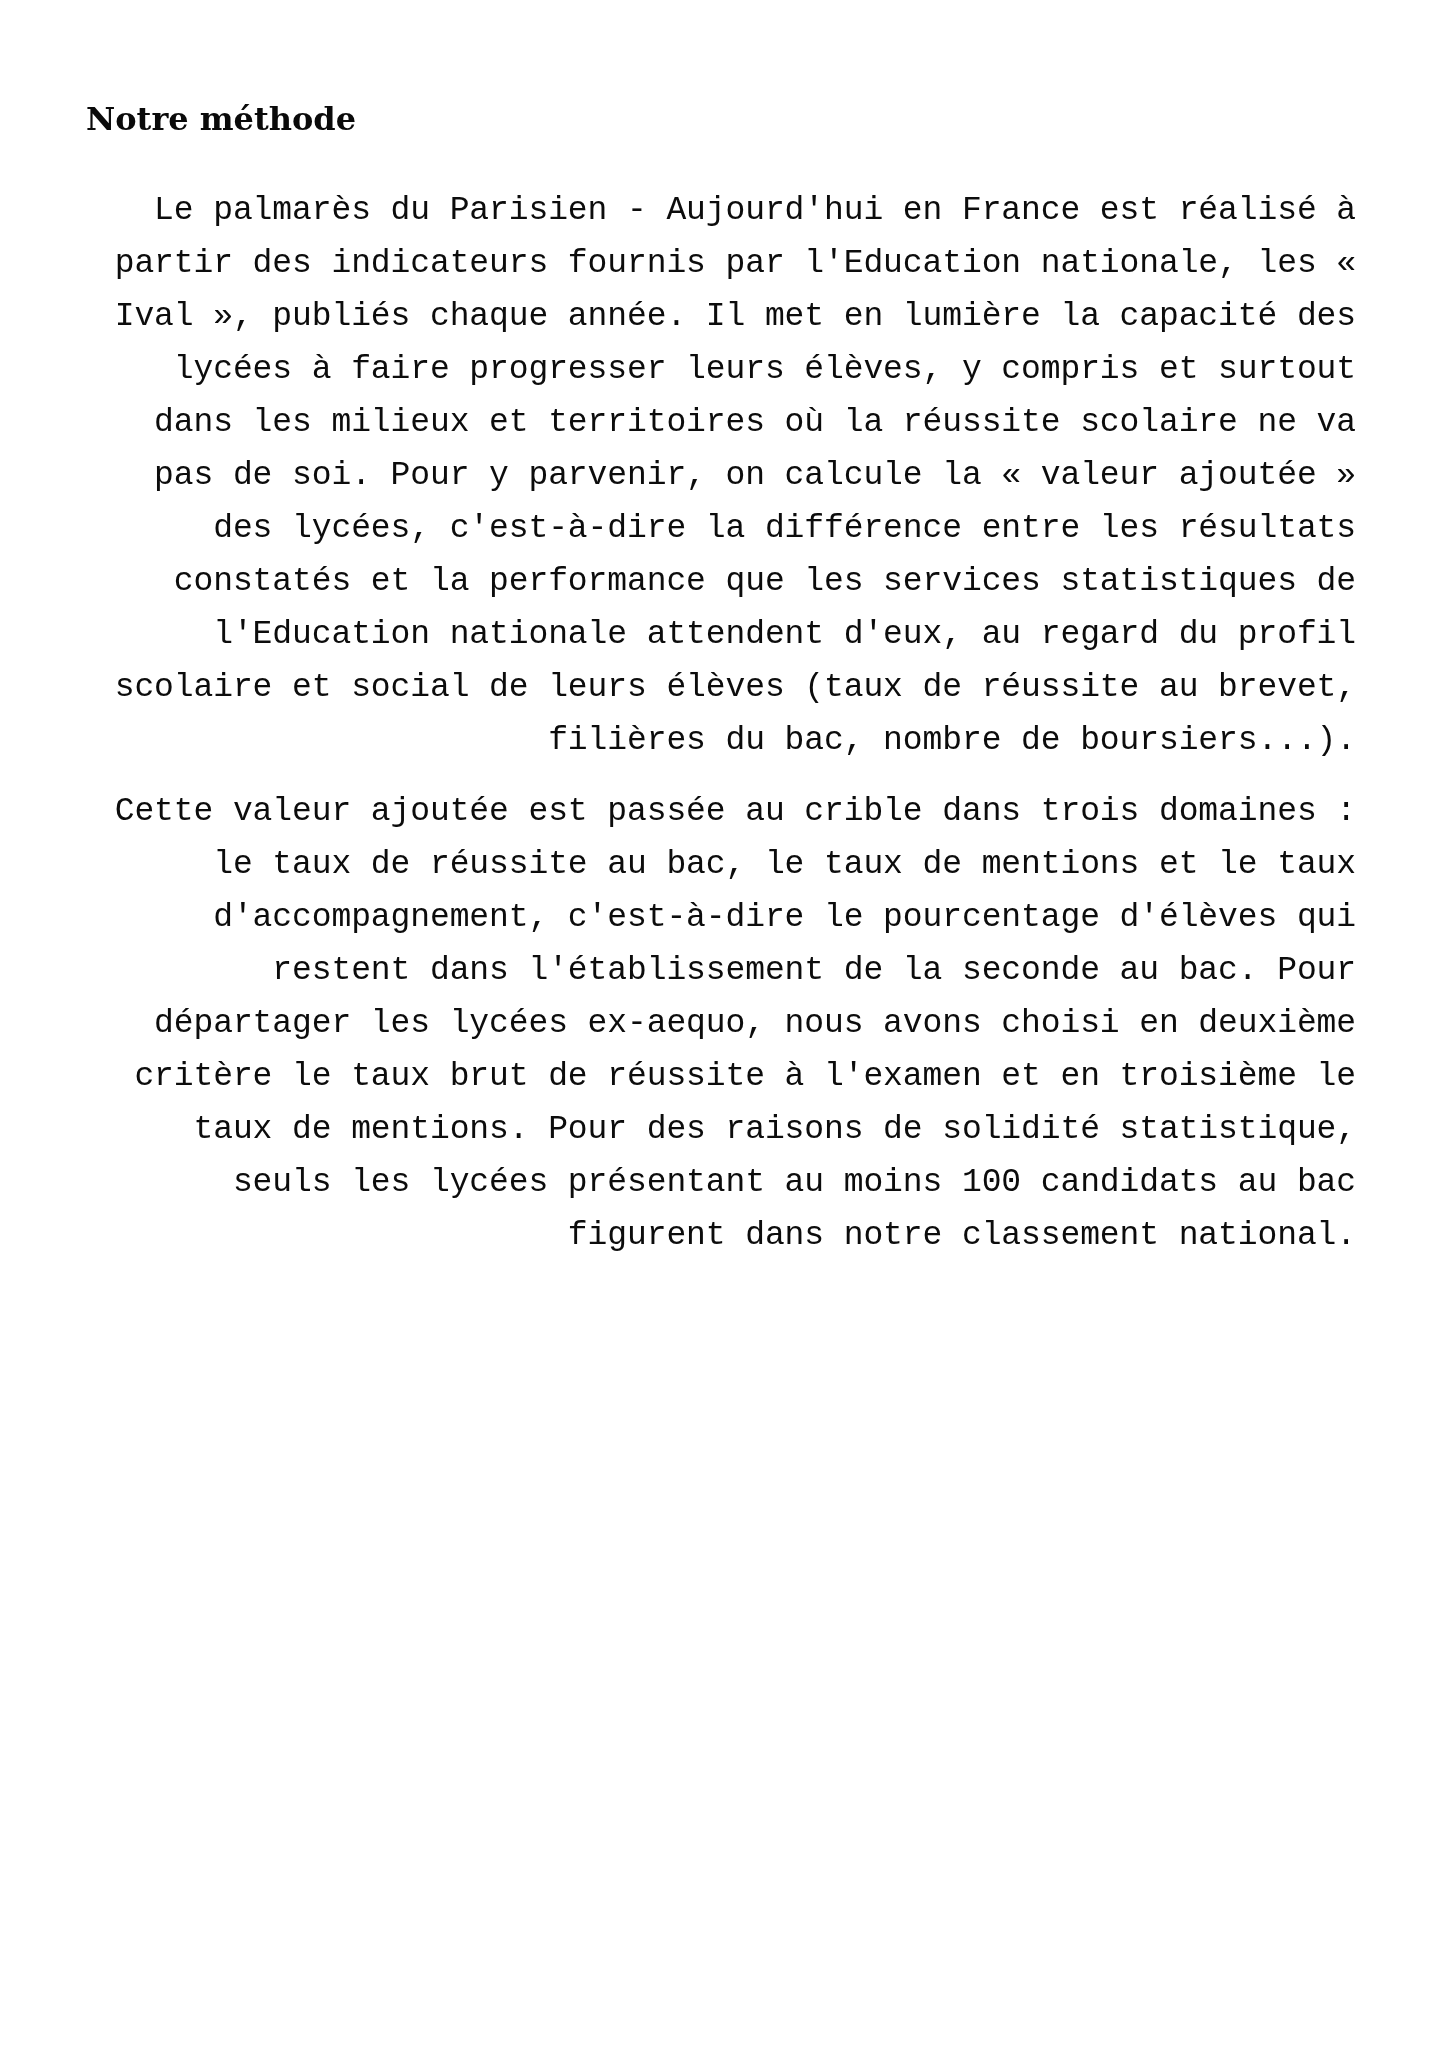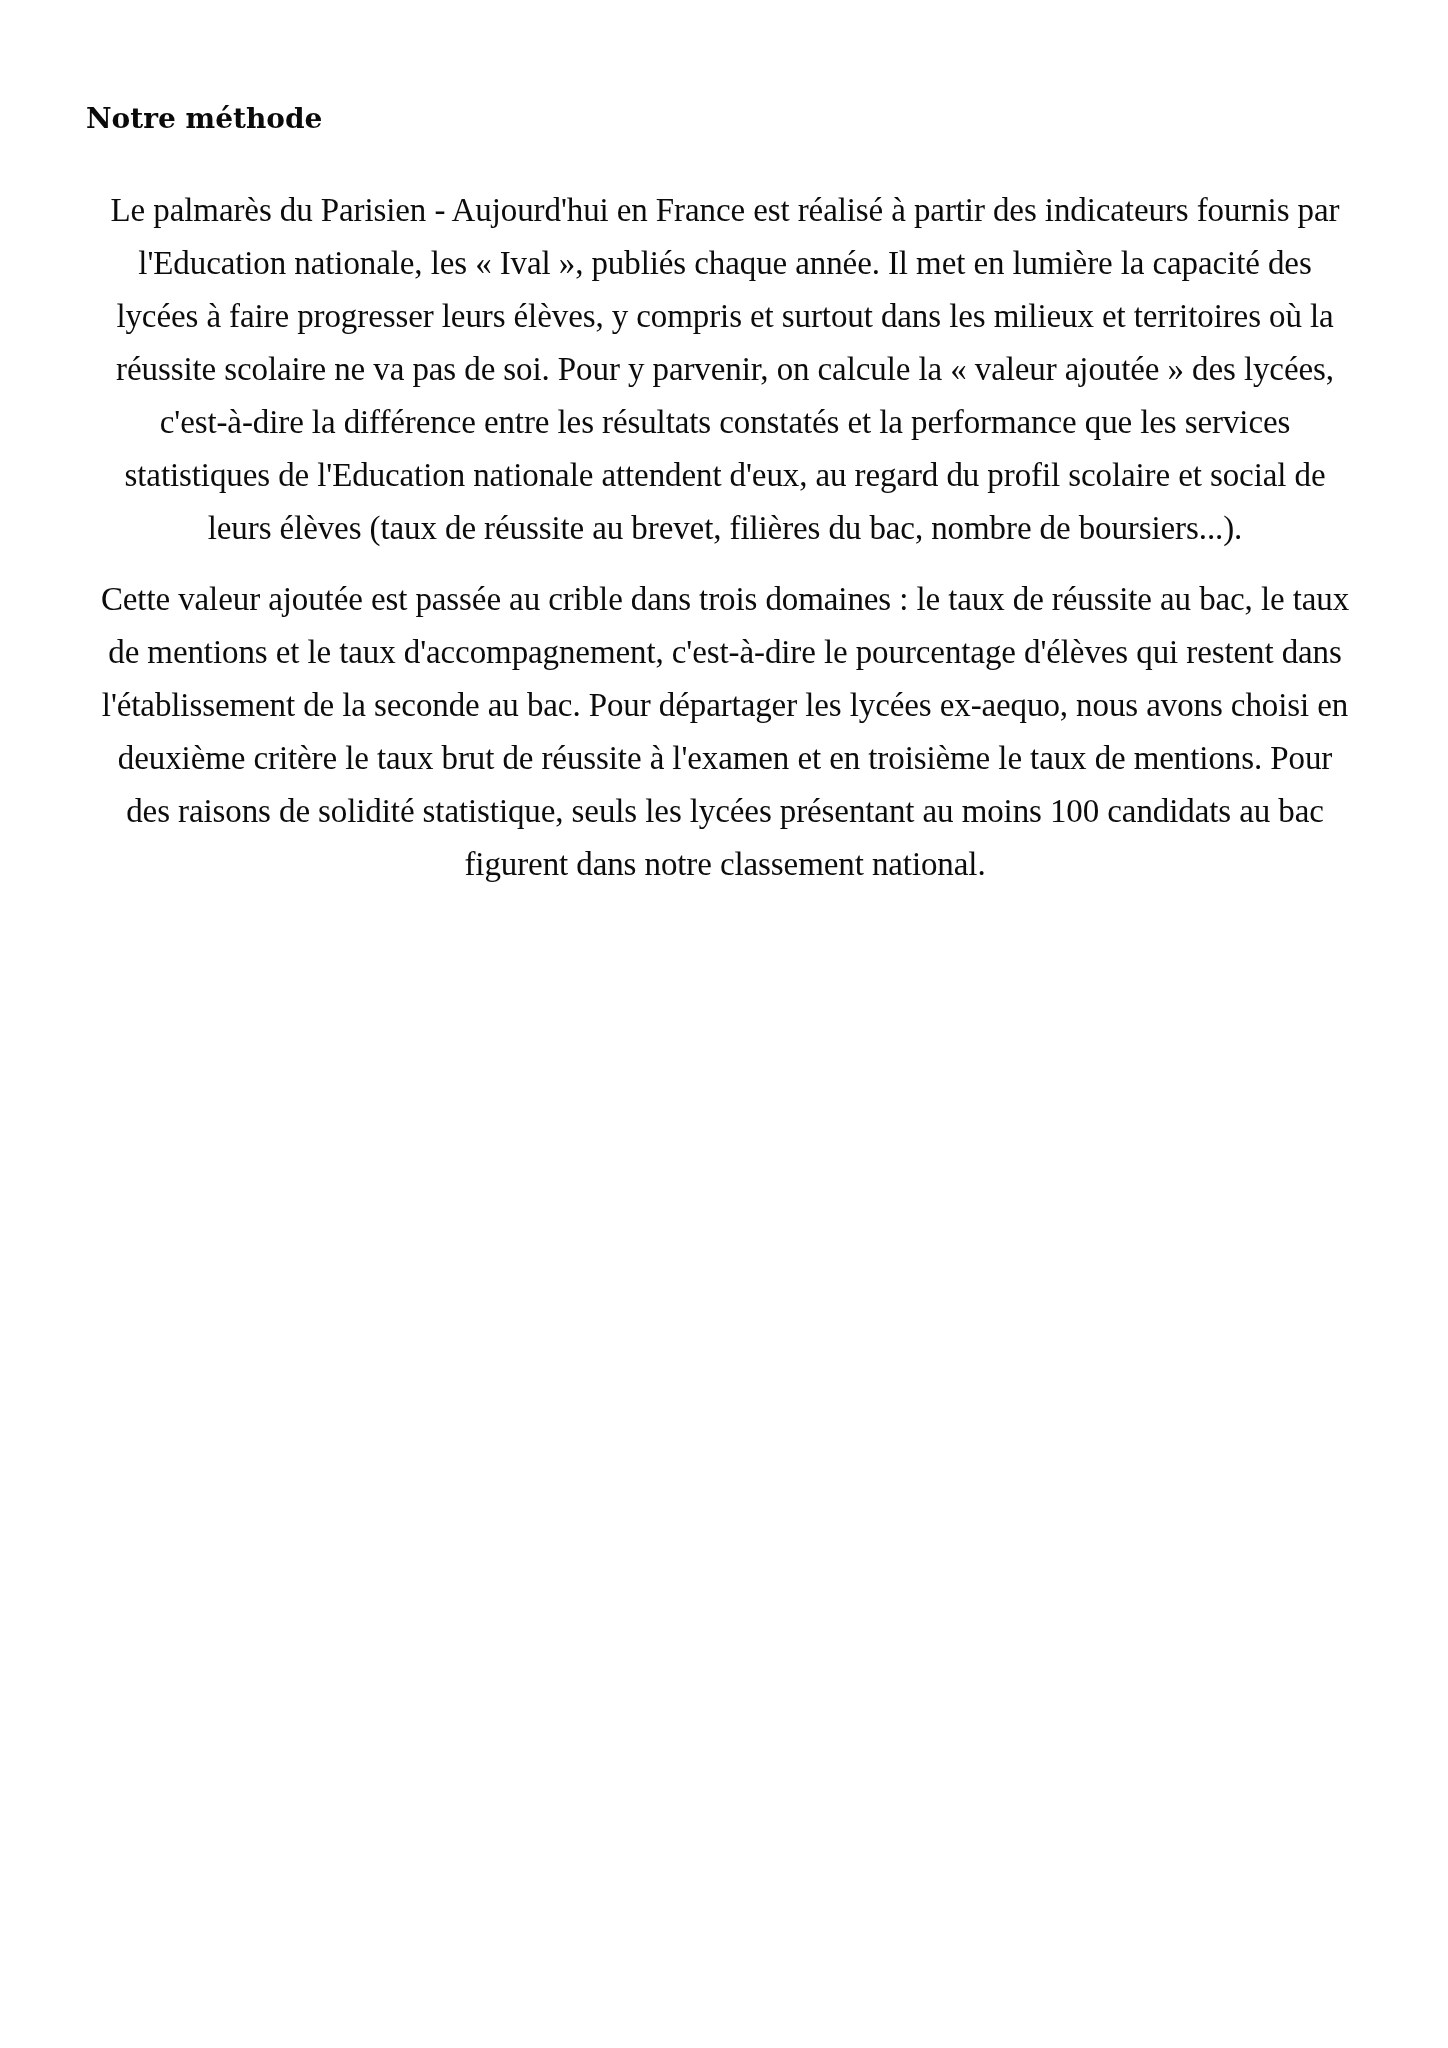--- a/index.html
+++ b/index.html
@@ -17,33 +17,33 @@
   .page {
     box-sizing: border-box;
     width: 1448px;
     height: 2048px;
     padding: 95px 92px 0 86px;
     background: #ffffff;
   }
   .doc-heading {
     font-family: "DejaVu Serif", serif;
     font-weight: bold;
-    font-size: 28px;
+    font-size: 32px;
     line-height: 48px;
     margin: 0 0 41px 0;
     color: #0a0a0a;
   }
   .doc-paragraph {
-    font-family: Liberation Serif, serif;
+    font-family: Liberation Mono, monospace;
     font-size: 33px;
     line-height: 53px;
     letter-spacing: -0.1px;
     margin: 0 0 18px 8px;
     color: #0c0c0c;
-    text-align: center;
+    text-align: right;
   }
 </style>
 </head>
 <body>
 
 <div class="page">
   <h1 class="doc-heading">Notre méthode</h1>
 
   <p class="doc-paragraph">Le palmarès du Parisien - Aujourd'hui en France est réalisé à partir des indicateurs fournis par l'Education nationale, les « Ival », publiés chaque année. Il met en lumière la capacité des lycées à faire progresser leurs élèves, y compris et surtout dans les milieux et territoires où la réussite scolaire ne va pas de soi. Pour y parvenir, on calcule la « valeur ajoutée » des lycées, c'est-à-dire la différence entre les résultats constatés et la performance que les services statistiques de l'Education nationale attendent d'eux, au regard du profil scolaire et social de leurs élèves (taux de réussite au brevet, filières du bac, nombre de boursiers...).</p>
 

